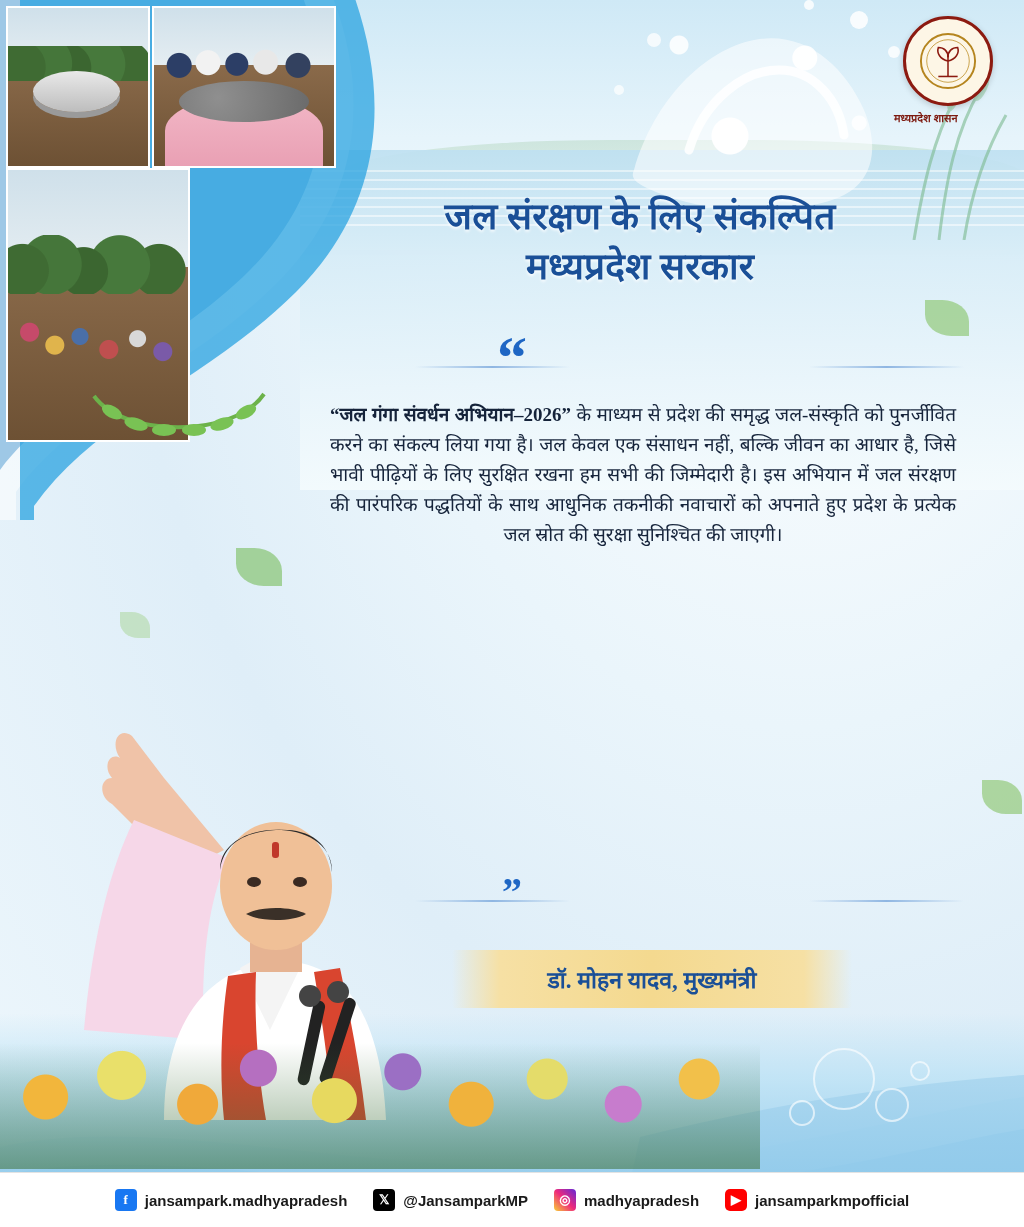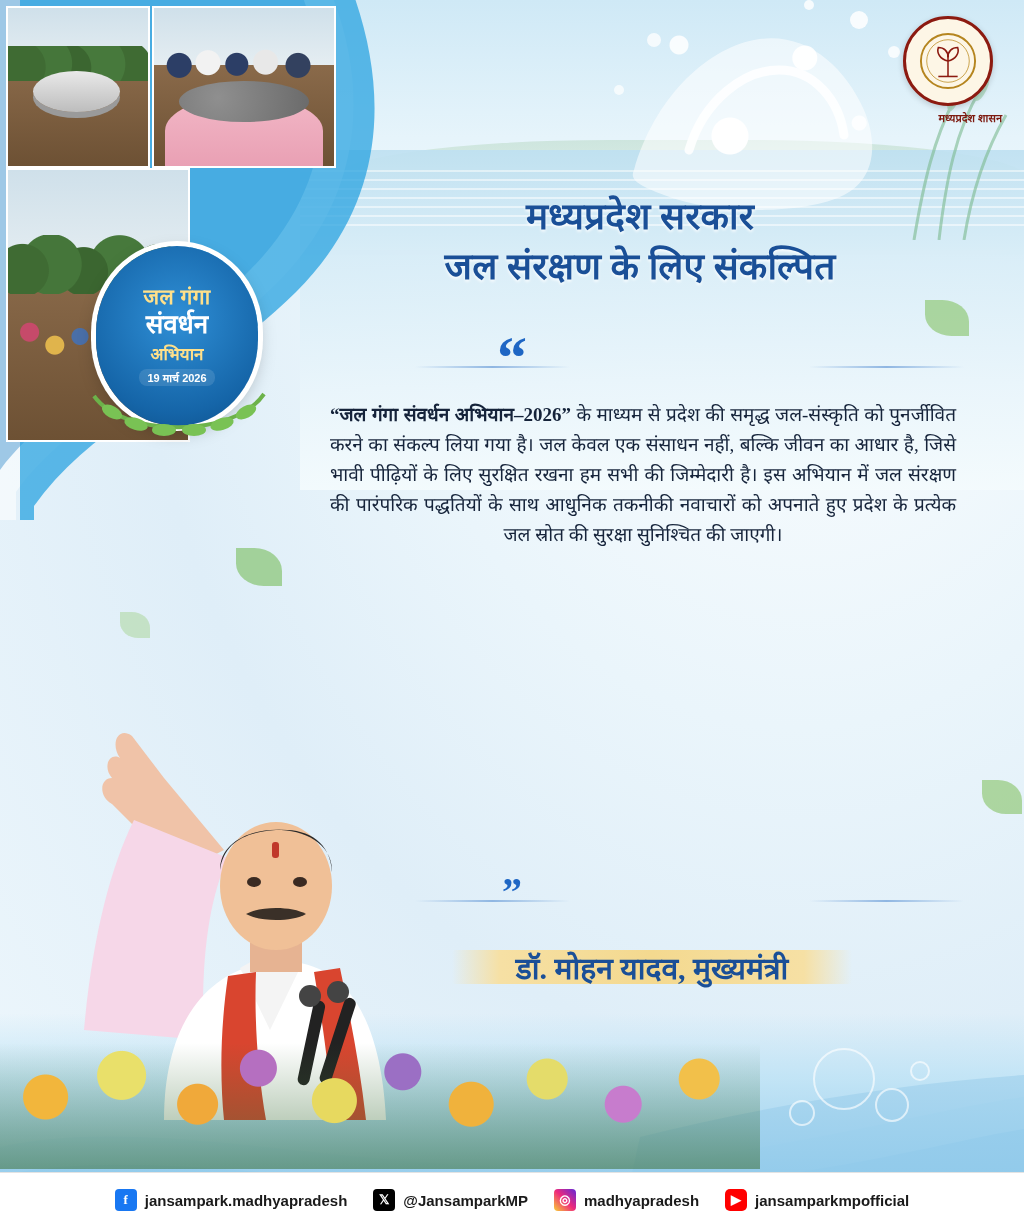--- a/index.html
+++ b/index.html
@@ -103,21 +103,21 @@
   }
   .badge .b1{font-size:21px;font-weight:700;color:#ffe08a;line-height:1.05;letter-spacing:.5px;}
   .badge .b2{font-size:26px;font-weight:700;color:#ffffff;line-height:1.1;margin-top:2px;}
   .badge .b3{font-size:17px;font-weight:700;color:#ffe08a;margin-top:3px;}
   .badge .b4{font-size:11px;font-weight:700;color:#ffffff;margin-top:4px;
     background:rgba(255,255,255,.12);padding:1px 8px;border-radius:8px;}
   .badge-leaf{position:absolute;left:84px;top:378px;width:190px;height:70px;pointer-events:none;}
 
   
   .emblem{
-    position:absolute;right:22px;top:16px;width:108px;height:112px;text-align:right;
+    position:absolute;right:22px;top:16px;width:108px;height:112px;text-align:left;
   }
   .emblem-circle{
     width:84px;height:84px;margin:0 auto;border-radius:50%;
     background:#fdf6e6;border:3px solid #8c1a10;
     display:flex;align-items:center;justify-content:center;
     box-shadow:0 2px 6px rgba(0,0,0,.18);
   }
   .emblem-label{font-size:11px;color:#7d1a10;font-weight:700;margin-top:4px;}
 
   
@@ -144,24 +144,24 @@
 
   .quote{
     position:absolute;left:330px;top:400px;width:626px;
     font-family:"Liberation Serif", serif;
     font-size:19px;line-height:1.58;color:#15233a;text-align:justify;
     text-align-last:center;
   }
   .quote b{font-weight:700;}
 
   .attribution{
-    position:absolute;left:452px;top:950px;width:400px;height:34px;
+    position:absolute;left:452px;top:950px;width:400px;height:58px;
     background:linear-gradient(90deg,rgba(255,228,150,0) 0%,#f6e0a4 12%,#f4d98f 50%,#f6e0a4 88%,rgba(255,228,150,0) 100%);
     display:flex;align-items:center;justify-content:center;
-    font-family:"Liberation Serif", serif;font-weight:700;font-size:30px;color:#1a4f97;
+    font-family:"Liberation Serif", serif;font-weight:700;font-size:23px;color:#1a4f97;
     border-radius:3px;
   }
 
   
   .leaf{position:absolute;border-radius:0 60% 0 60%;opacity:.55;filter:blur(.6px);}
 
   
   .cm{position:absolute;left:14px;top:700px;width:430px;height:420px;}
   .flowers{
     position:absolute;left:0;bottom:58px;width:760px;height:180px;
@@ -265,26 +265,20 @@
       <div class="pinkring"></div>
       <div class="gravel"></div>
   </div>
   <div class="photo" id="photo3">
     <div class="sky2"></div>
       <div class="ground"></div>
       <div class="trees"></div>
       <div class="crowd"></div>
   </div>
 
-  <div class="badge">
-    <div class="b1">जल गंगा</div>
-    <div class="b2">संवर्धन</div>
-    <div class="b3">अभियान</div>
-    <div class="b4">19 मार्च 2026</div>
-  </div>
   <svg class="badge-leaf" viewBox="0 0 190 70" aria-hidden="true">
     <path d="M10 18 C40 60, 150 60, 180 16" fill="none" stroke="#6cb24a" stroke-width="4"></path>
     <g fill="#79c254">
       <ellipse cx="28" cy="34" rx="11" ry="6" transform="rotate(28 28 34)"></ellipse>
       <ellipse cx="52" cy="46" rx="12" ry="6" transform="rotate(16 52 46)"></ellipse>
       <ellipse cx="80" cy="52" rx="12" ry="6"></ellipse>
       <ellipse cx="110" cy="52" rx="12" ry="6"></ellipse>
       <ellipse cx="138" cy="46" rx="12" ry="6" transform="rotate(-16 138 46)"></ellipse>
       <ellipse cx="162" cy="34" rx="11" ry="6" transform="rotate(-28 162 34)"></ellipse>
     </g>
@@ -300,22 +294,22 @@
           <path d="M30 30 C38 28, 42 22, 40 16 C34 16, 30 20, 30 26"></path>
           <path d="M20 46 h20"></path>
         </g>
         <circle cx="30" cy="30" r="22" fill="none" stroke="#c9a24a" stroke-width="1"></circle>
       </svg>
     </div>
     <div class="emblem-label">मध्यप्रदेश शासन</div>
   </div>
 
   <div class="headline">
+    <div>जल संरक्षण के लिए संकल्पित</div>
     <div>मध्यप्रदेश सरकार</div>
-    <div>जल संरक्षण के लिए संकल्पित</div>
   </div>
 
   <div class="qmark qtop">“</div>
   <div class="rule rule-l rule-top"></div>
   <div class="rule rule-r rule-top"></div>
 
   <div class="quote">
     <b>“जल गंगा संवर्धन अभियान–2026”</b><span> के माध्यम से प्रदेश की समृद्ध जल-संस्कृति को पुनर्जीवित करने का संकल्प लिया गया है। जल केवल एक संसाधन नहीं, बल्कि जीवन का आधार है, जिसे भावी पीढ़ियों के लिए सुरक्षित रखना हम सभी की जिम्मेदारी है। इस अभियान में जल संरक्षण की पारंपरिक पद्धतियों के साथ आधुनिक तकनीकी नवाचारों को अपनाते हुए प्रदेश के प्रत्येक जल स्रोत की सुरक्षा सुनिश्चित की जाएगी।</span>
   </div>
 

